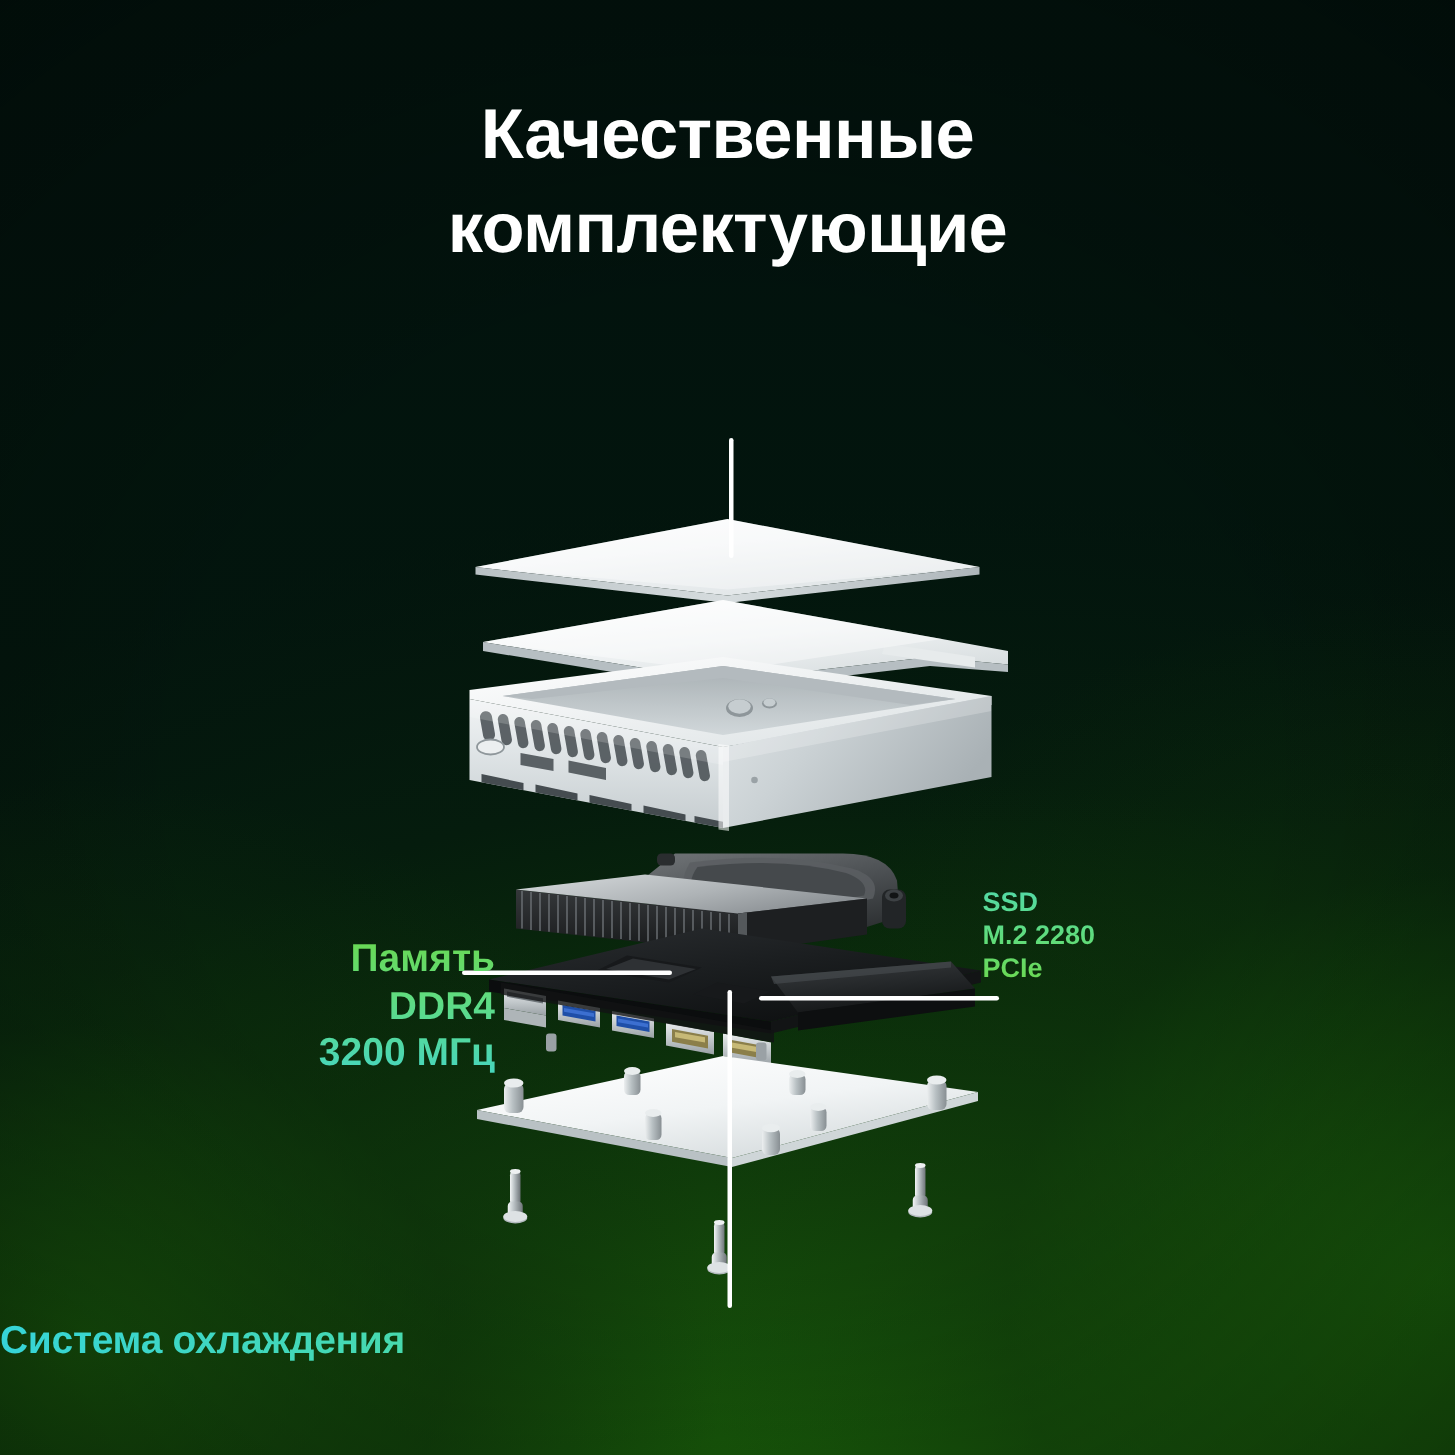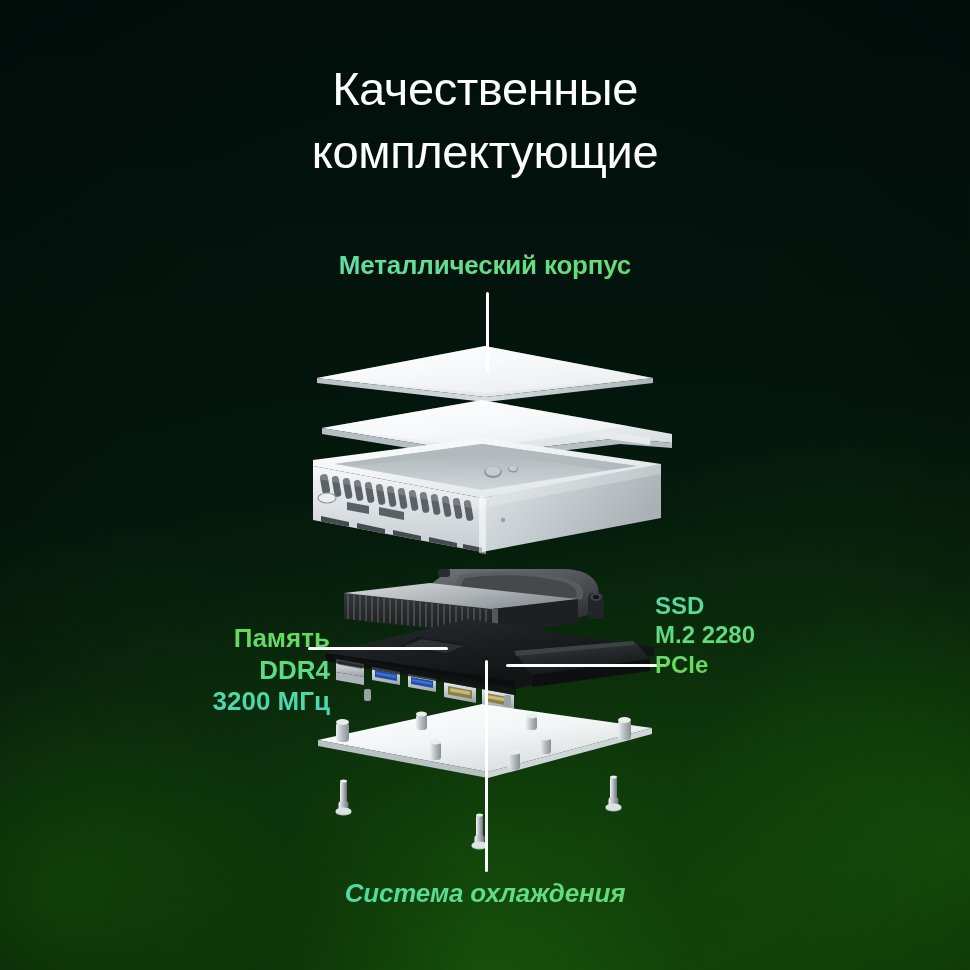--- a/index.html
+++ b/index.html
@@ -69,21 +69,21 @@
 
   
   .title {
     position: absolute;
     left: 0;
     right: 0;
     top: 58px;
     text-align: center;
     color: #ffffff;
     font-size: 47px;
-    font-weight: normal;
+    font-weight: bold;
     line-height: 1.33;
     letter-spacing: -0.4px;
     white-space: pre-line;
   }
 
   .callout {
     position: absolute;
     font-weight: bold;
     line-height: 1.22;
     white-space: pre-line;
@@ -96,41 +96,39 @@
     left: 0; right: 0;
     top: 250px;
     text-align: center;
     font-size: 26px;
     letter-spacing: -0.2px;
     background-image: linear-gradient(90deg, #4ddbc6 0%, #5fe0b0 28%, #66dd7e 58%, #5cc94f 100%);
   }
   .callout-cooling {
     left: 0; right: 0;
     top: 878px;
-    text-align: center;
     font-size: 26px;
     letter-spacing: -0.2px;
     background-image: linear-gradient(90deg, #36d4d8 0%, #45d9b2 25%, #62dd85 55%, #63d455 100%);
-    font-style: italic;
   }
   .callout-memory {
     left: 150px;
     top: 591px;
     width: 180px;
     text-align: right;
     font-size: 26px;
     background-image: linear-gradient(180deg, #6ad84f 0%, #5fdc81 45%, #46d5c0 100%);
     margin-top: 32px;
   }
   .callout-ssd {
     left: 655px;
     top: 591px;
     width: 200px;
     text-align: left;
-    font-size: 24px;
+    font-size: 18px;
     background-image: linear-gradient(180deg, #52d9a8 0%, #5fdc7e 50%, #6cd84e 100%);
   }
 
   
   .line {
     position: absolute;
     background: #ffffff;
     border-radius: 2px;
   }
   .line-case     { left: 486px; top: 292px;  width: 3px;  height: 80px; }
@@ -519,21 +517,20 @@
       <ellipse cx="7.5" cy="30" rx="8" ry="3.6" fill="#dde2e4"></ellipse>
       <ellipse cx="7.5" cy="0" rx="3.5" ry="1.6" fill="#eef1f2"></ellipse>
     </g>
   </svg>
 
   <div class="line line-case"></div>
   <div class="line line-memory"></div>
   <div class="line line-ssd"></div>
   <div class="line line-cooling"></div>
 
-  <div class="callout callout-case">Металлический корпус</div>
   <div class="callout callout-memory">Память
 DDR4
 3200 МГц</div>
   <div class="callout callout-ssd">SSD
 M.2 2280
 PCIe</div>
   <div class="callout callout-cooling">Система охлаждения</div>
 
 </div>
 

